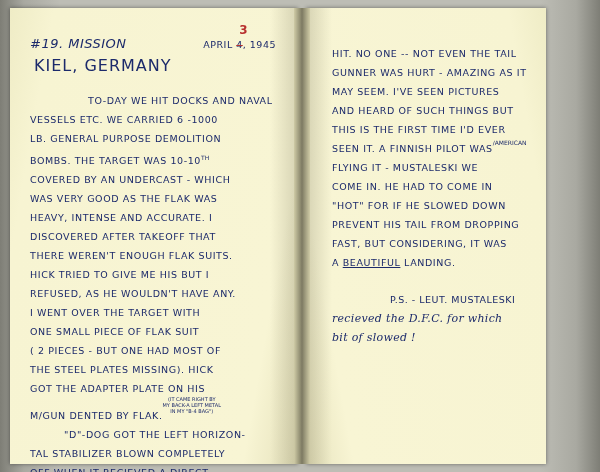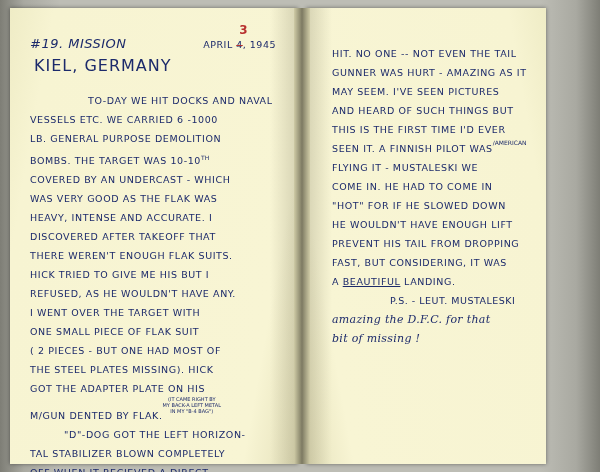--- a/index.html
+++ b/index.html
@@ -149,21 +149,21 @@
     font-size: 5px;
     line-height: 6px;
     letter-spacing: 0;
     display: inline-block;
     vertical-align: super;
     text-align: center;
     transform: translateY(-2px);
     text-transform: uppercase;
   }
   .u { text-decoration: underline; margin-top: 30px; }
-  .ps-block { }
+  .ps-block { margin-top: 18px; }
   .ps-line { letter-spacing: .5px; }
   .cursive {
     font-family: "DejaVu Serif", serif;
     font-style: italic;
     text-transform: none;
     letter-spacing: .3px;
     font-size: 11px;
     line-height: 19px;
   }
 </style>
@@ -219,31 +219,30 @@
       <div class="line">gunner was hurt - amazing as it</div>
       <div class="line">may seem.  I've seen pictures</div>
       <div class="line">and heard of such things but</div>
       <div class="line">this is the first time I'd ever</div>
       <div class="line">
         <span>seen it.  A Finnish Pilot was</span><span class="ins">/AMERICAN</span>
       </div>
       <div class="line">flying it - Mustaleski  We</div>
       <div class="line">come in.  He had to come in</div>
       <div class="line">"hot" for if he slowed down</div>
-      <div class="line">he wouldn't have enough lift</div>
       <div class="line">prevent his tail from dropping</div>
       <div class="line">fast, but considering, it was</div>
       <div class="line">
         <span>A </span><span class="u">BEAUTIFUL</span><span> LANDING.</span>
       </div>
 
       <div class="ps-block">
         <div class="line ps-line indent-2">P.S. - Leut. Mustaleski</div>
-        <div class="cursive">amazing  the  D.F.C.  for that</div>
-        <div class="cursive">bit of  missing !</div>
+        <div class="cursive">recieved  the  D.F.C.  for which</div>
+        <div class="cursive">bit of  slowed !</div>
       </div>
     </div>
   </div>
 
   <div class="curl-left"></div>
   <div class="curl-right"></div>
   <div class="gutter"></div>
 </div>
 
 </body></html>

